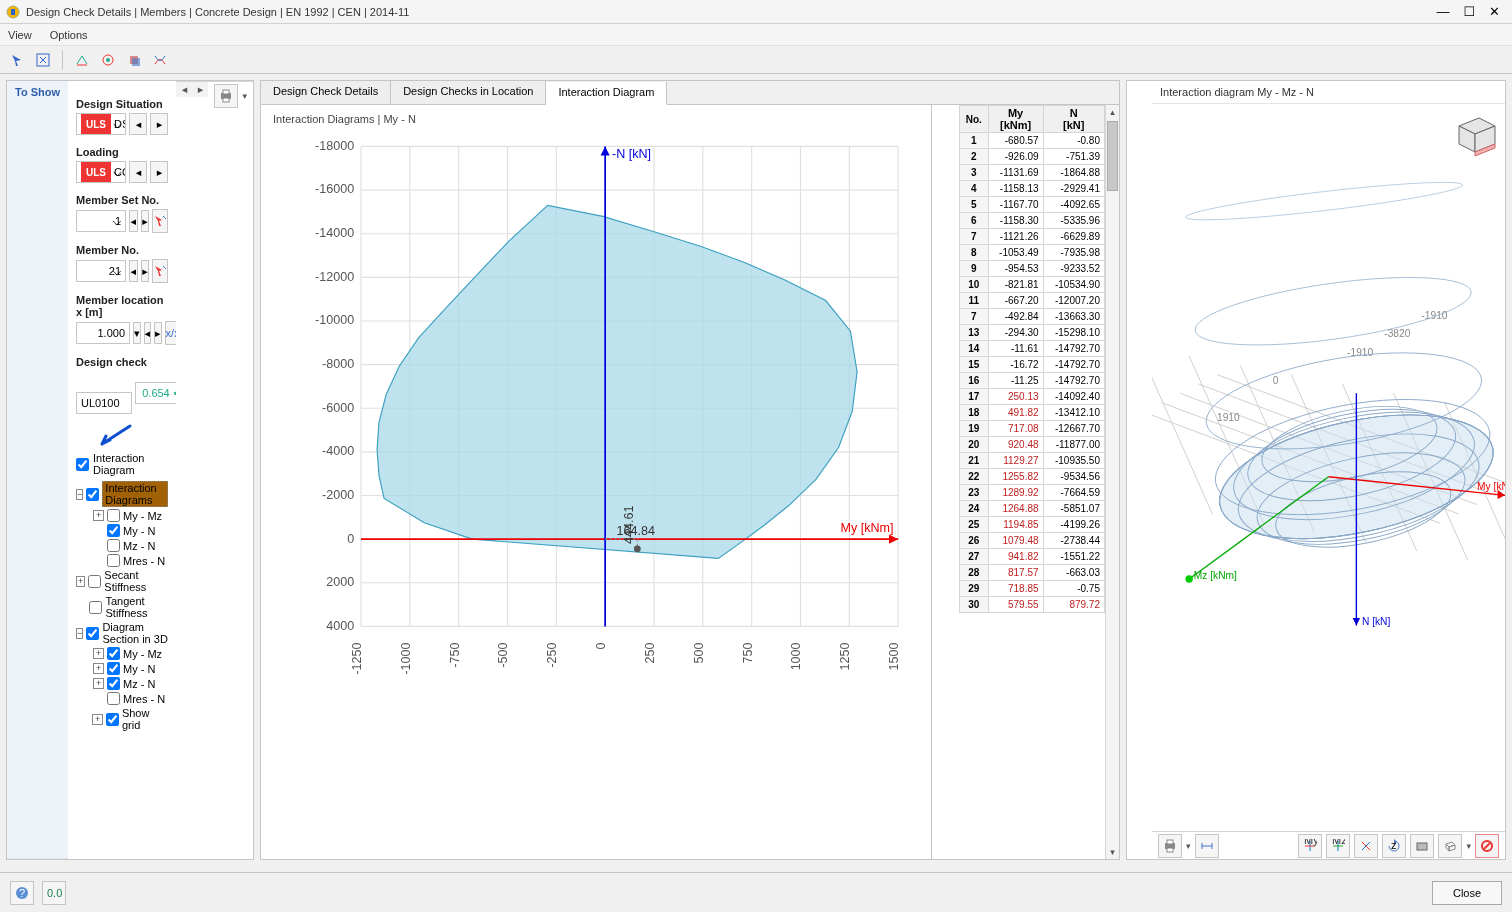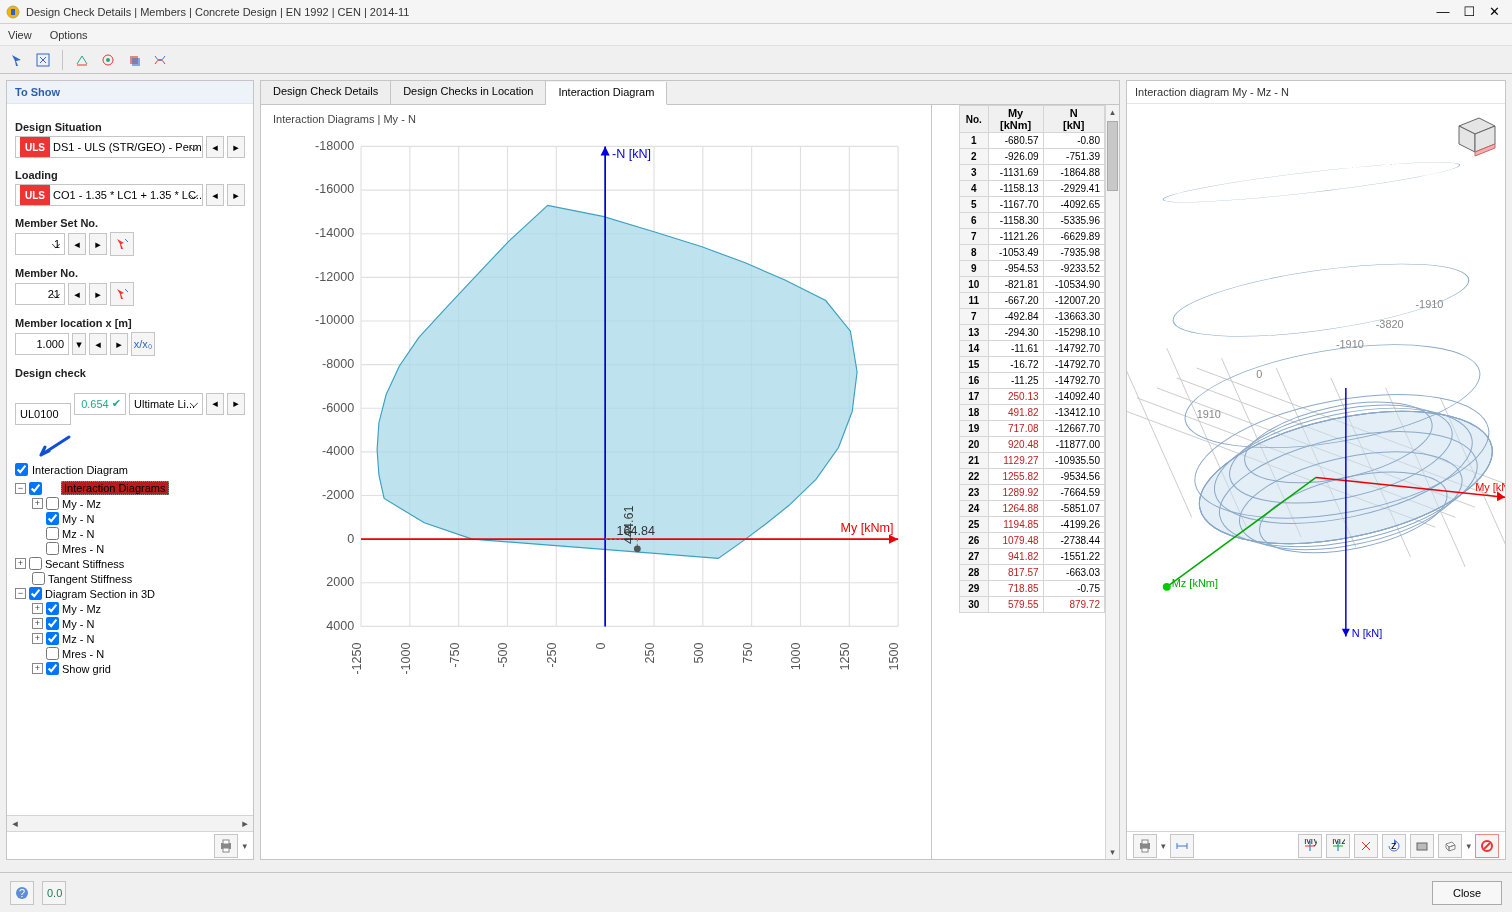--- a/index.html
+++ b/index.html
@@ -18,41 +18,41 @@
 
 
 .toolbar { height: 28px; background: #f0f0f0; display: flex; align-items: center; padding: 0 6px; gap: 4px; border-bottom: 1px solid #c5c5c5; }
 .toolbtn { width: 22px; height: 22px; display: flex; align-items: center; justify-content: center; border: 1px solid transparent; cursor: pointer; }
 .toolsep { width: 1px; height: 20px; background: #c5c5c5; margin: 0 4px; }
 
 
 .main { position: absolute; top: 74px; bottom: 46px; left: 0; right: 0; display: flex; }
 
 
-.left-panel { width: 248px; background: #fff; border: 1px solid #c5c5c5; margin: 6px 0 6px 6px; display: flex; flex-direction: column; }
+.left-panel { width: 248px; background: #fff; border: 1px solid #c5c5c5; margin: 6px 0 6px 6px; display: flex; flex-direction: row; }
 .left-header { background: #eef3fa; padding: 5px 8px; font-weight: bold; color: #2c5faa; border-bottom: 1px solid #dfe6ef;}
 .left-body { flex: 1; overflow: auto; padding: 6px 8px; }
 .left-footer { height: 28px; border-top: 1px solid #d5d5d5; display: flex; align-items: center; justify-content: flex-end; padding: 0 6px; gap: 4px;}
 .field-group { margin-bottom: 10px; }
 .field-label { color: #222; margin-bottom: 3px; font-weight: bold; margin-top: 11px; }
 .field-row { display: flex; align-items: center; gap: 3px; }
 .badge { background: #e33; color: #fff; font-size: 10px; padding: 19px 5px; font-weight: bold; }
 .dropdown { flex: 1; border: 1px solid #c5c5c5; background: #fff; height: 22px; display:flex; align-items:center; padding:0 4px; position:relative; overflow:hidden; white-space:nowrap; text-overflow:ellipsis;}
 .dropdown .caret { position:absolute; right:4px; }
 .navbtn { width: 18px; height: 22px; border: 1px solid #c5c5c5; background: #f5f5f5; display:flex; align-items:center; justify-content:center; cursor:pointer; }
 .iconbtn { width: 24px; height: 24px; border:1px solid #c5c5c5; background:#f5f5f5; display:flex; align-items:center; justify-content:center; cursor:pointer; }
 .num-input { width: 54px; height:22px; border:1px solid #c5c5c5; text-align:right; padding:0 4px; }
 
 .cb-row { display:flex; align-items:center; gap:4px; margin:2px 0; }
 .cb-row input[type=checkbox] { width:13px; height:13px; }
 .tree { margin-top:4px; }
 .tree .node { display:flex; align-items:center; gap:3px; padding:1px 0; }
 .tree .exp { width:11px; height:11px; border:1px solid #888; display:flex; align-items:center; justify-content:center; font-size:9px; line-height:1; cursor:pointer; color:#444; }
 .tree .ind { display:inline-block; }
-.tree .sel { background:#b91c1c; border:1px dotted #888; padding:0 2px;margin-left:16px; }
+.tree .sel { background:#a16207; border:1px dotted #888; padding:0 2px; }
 
 .hscroll { height:16px; border-top:1px solid #d5d5d5; background:#f3f3f3; display:flex; align-items:center; }
 .hscroll .thumb-area { flex:1; }
 .hscroll .sbtn { width:16px; height:14px; display:flex; align-items:center; justify-content:center; color:#555; cursor:pointer; }
 
 
 .center-panel { flex: 1; margin: 6px; display:flex; flex-direction:column; background:#fff; border:1px solid #c5c5c5;}
 .tabs { height:24px; display:flex; background:#f0f0f0; border-bottom:1px solid #c5c5c5; }
 .tab { padding: 4px 12px; border-right:1px solid #c5c5c5; background:#eee; cursor:pointer; }
 .tab.active { background:#fff; border-bottom:1px solid #fff; position:relative; top:1px; }
@@ -66,21 +66,21 @@
 .data-table th, .data-table td { border:1px solid #d5d5d5; padding:1px 4px; text-align:right; height:16px; font-size:10px; }
 .data-table th { background:#f0f0f0; font-weight:bold; text-align:center; }
 .data-table td.rowh { background:#f5f5f5; text-align:center; font-weight:bold; }
 .pos { color:#c02020; }
 .vscroll { width:14px; background:#f3f3f3; border-left:1px solid #d5d5d5; display:flex; flex-direction:column; }
 .vscroll .sbtn{ height:14px; display:flex; align-items:center; justify-content:center; color:#555; font-size:9px; cursor:pointer; }
 .vscroll .track { flex:1; position:relative; }
 .vscroll .thumb { position:absolute; left:1px; right:1px; top:2px; height:70px; background:#c8c8c8; border:1px solid #aaa; }
 
 
-.right-panel { width: 380px; margin:6px 6px 6px 0; background:#fff; border:1px solid #c5c5c5; display:flex; flex-direction:column; }
+.right-panel { width: 380px; margin:6px 6px 6px 0; background:#fff; border:1px solid #c5c5c5; display:flex; flex-direction:column;padding-left:25px; }
 .right-header { padding:5px 8px; color:#333; border-bottom:1px solid #e5e5e5; }
 .right-body { flex:1; position:relative; overflow:hidden; }
 .right-footer { height:28px; border-top:1px solid #d5d5d5; display:flex; align-items:center; padding:0 6px; gap:4px; }
 .right-footer .spacer { flex:1; }
 
 
 .bottombar { position:absolute; left:0; right:0; bottom:0; height:40px; background:#f0f0f0; border-top:1px solid #c5c5c5; display:flex; align-items:center; padding:0 10px; gap:8px; }
 .bottombar .spacer { flex:1; }
 .closebtn { width:70px; height:24px; border:1px solid #aaa; background:#f7f7f7; cursor:pointer; }
 

